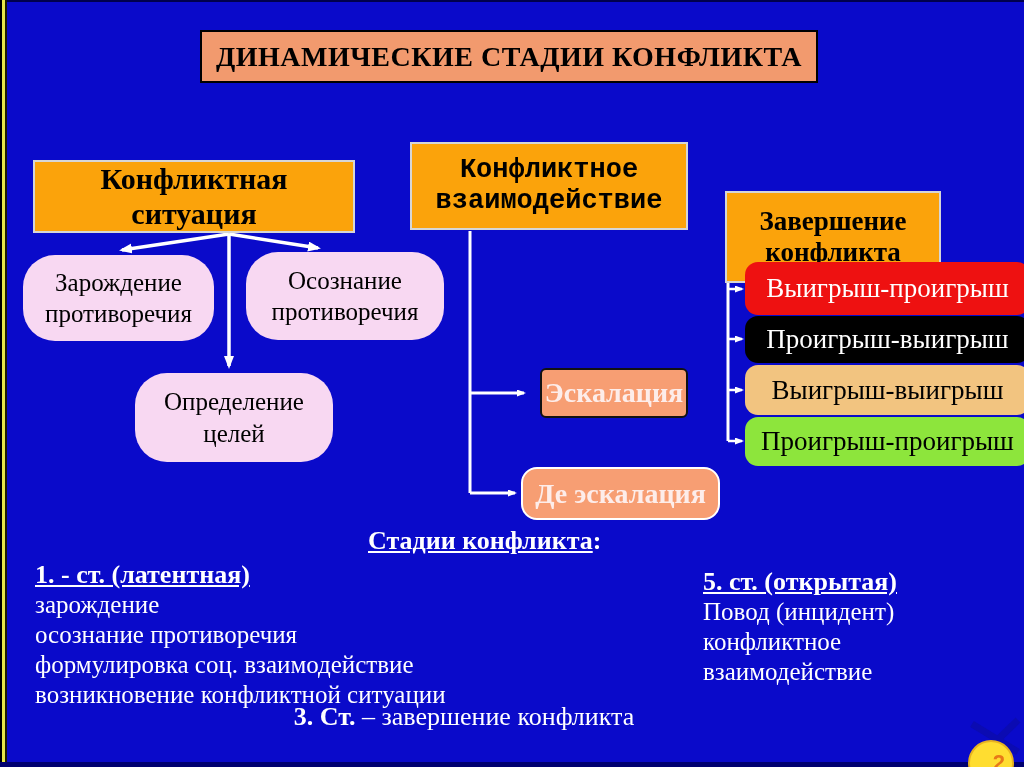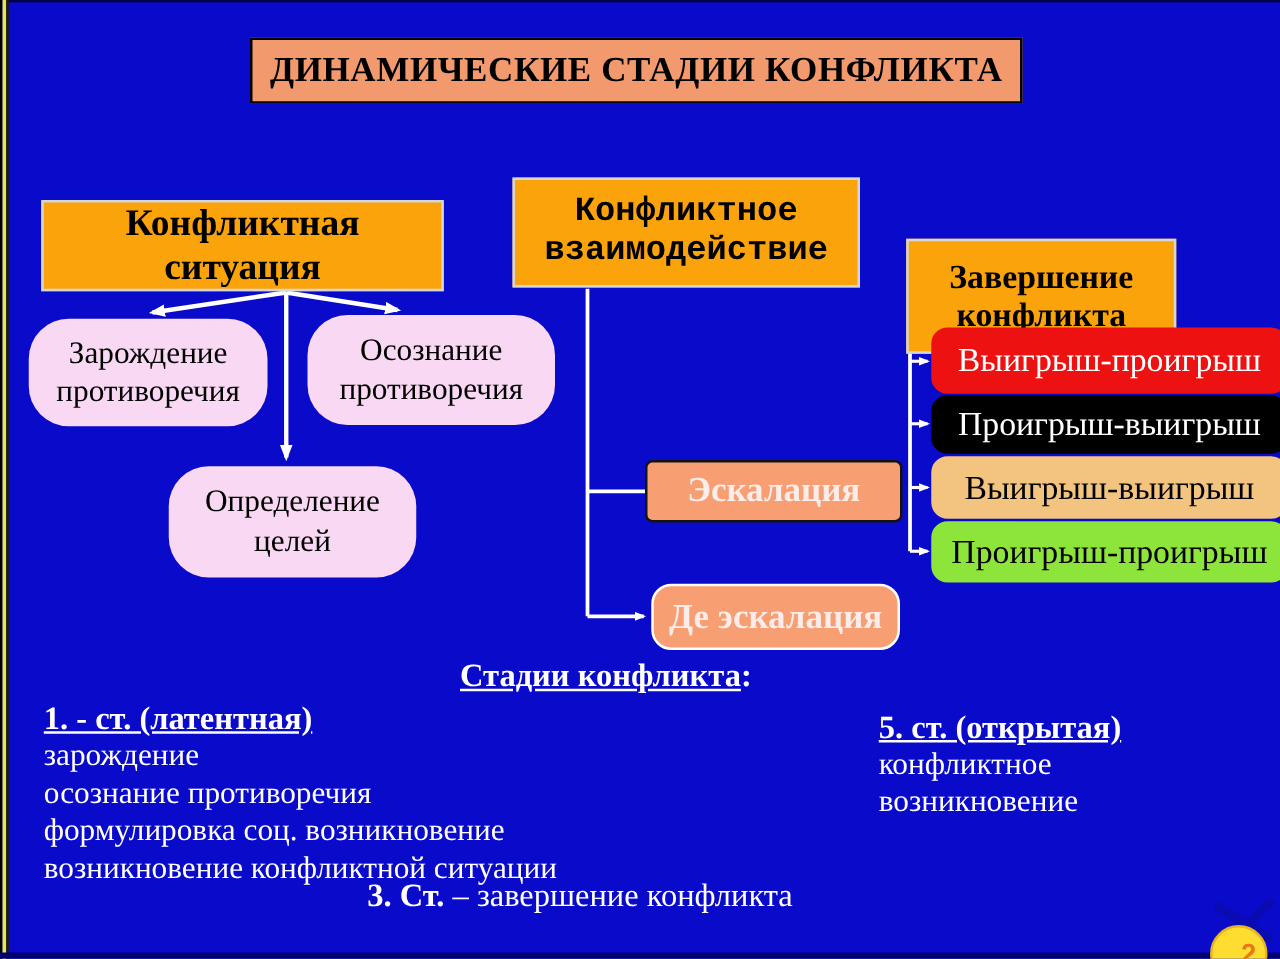--- a/index.html
+++ b/index.html
@@ -29,21 +29,21 @@
   .hdr-situation{left:33px;top:160px;width:322px;height:73px;font-size:30px;}
   .hdr-interaction{left:410px;top:142px;width:278px;height:88px;font-size:27px;font-family:Liberation Mono, monospace;}
   .hdr-completion{left:725px;top:145px;width:216px;height:92px;font-size:27px;margin-top:46px;}
 
   .pink{background:#F8D8F2;border-radius:32px;color:#000;font-size:25px;line-height:1.25;}
   .pink-1{left:23px;top:255px;width:191px;height:86px;}
   .pink-2{left:246px;top:252px;width:198px;height:88px;}
   .pink-3{left:135px;top:373px;width:198px;height:89px;}
 
   .salmon{background:#F79E73;color:#FDEDEA;font-weight:bold;font-size:28px;}
-  .esc{left:516px;top:368px;width:206px;height:50px;border:2px solid #121212;border-radius:6px;}
+  .esc{left:540px;top:368px;width:148px;height:50px;border:2px solid #121212;border-radius:6px;}
   .desc{left:521px;top:467px;width:199px;height:53px;border:2px solid #FFFFFF;border-radius:16px;}
 
   .outcome{left:745px;width:285px;border-radius:13px;font-size:27px;}
   .out-1{top:262px;height:53px;background:#EE1111;color:#FFFFFF;}
   .out-2{top:316px;height:47px;background:#000000;color:#FFFFFF;}
   .out-3{top:365px;height:50px;background:#F2C480;color:#000000;}
   .out-4{top:417px;height:49px;background:#8DE53C;color:#000000;}
 
   .stages-heading{position:absolute;left:368px;top:526px;color:#FFFFFF;
     font-weight:bold;font-size:26px;white-space:nowrap;}
@@ -124,28 +124,29 @@
   <div class="box outcome out-4">Проигрыш-проигрыш</div>
 
   <div class="stages-heading">
     <span class="u">Стадии конфликта</span><span>:</span>
   </div>
 
   <div class="stage-block stage-1">
     <div class="stage-title">1. - ст. (латентная)</div>
     <div>зарождение</div>
     <div>осознание противоречия</div>
-    <div>формулировка соц. возникновение</div>
+    <div>формулировка соц. взаимодействие</div>
     <div>возникновение конфликтной ситуации</div>
   </div>
 
   <div class="stage-block stage-2">
     <div class="stage-title">5. ст. (открытая)</div>
+    <div>Повод (инцидент)</div>
     <div>конфликтное</div>
-    <div>возникновение</div>
+    <div>взаимодействие</div>
   </div>
 
   <div class="stage-3">
     <span class="b">3. Ст.</span><span> – завершение конфликта</span>
   </div>
 
   <div class="page-badge">2</div>
 
 </div>
 

